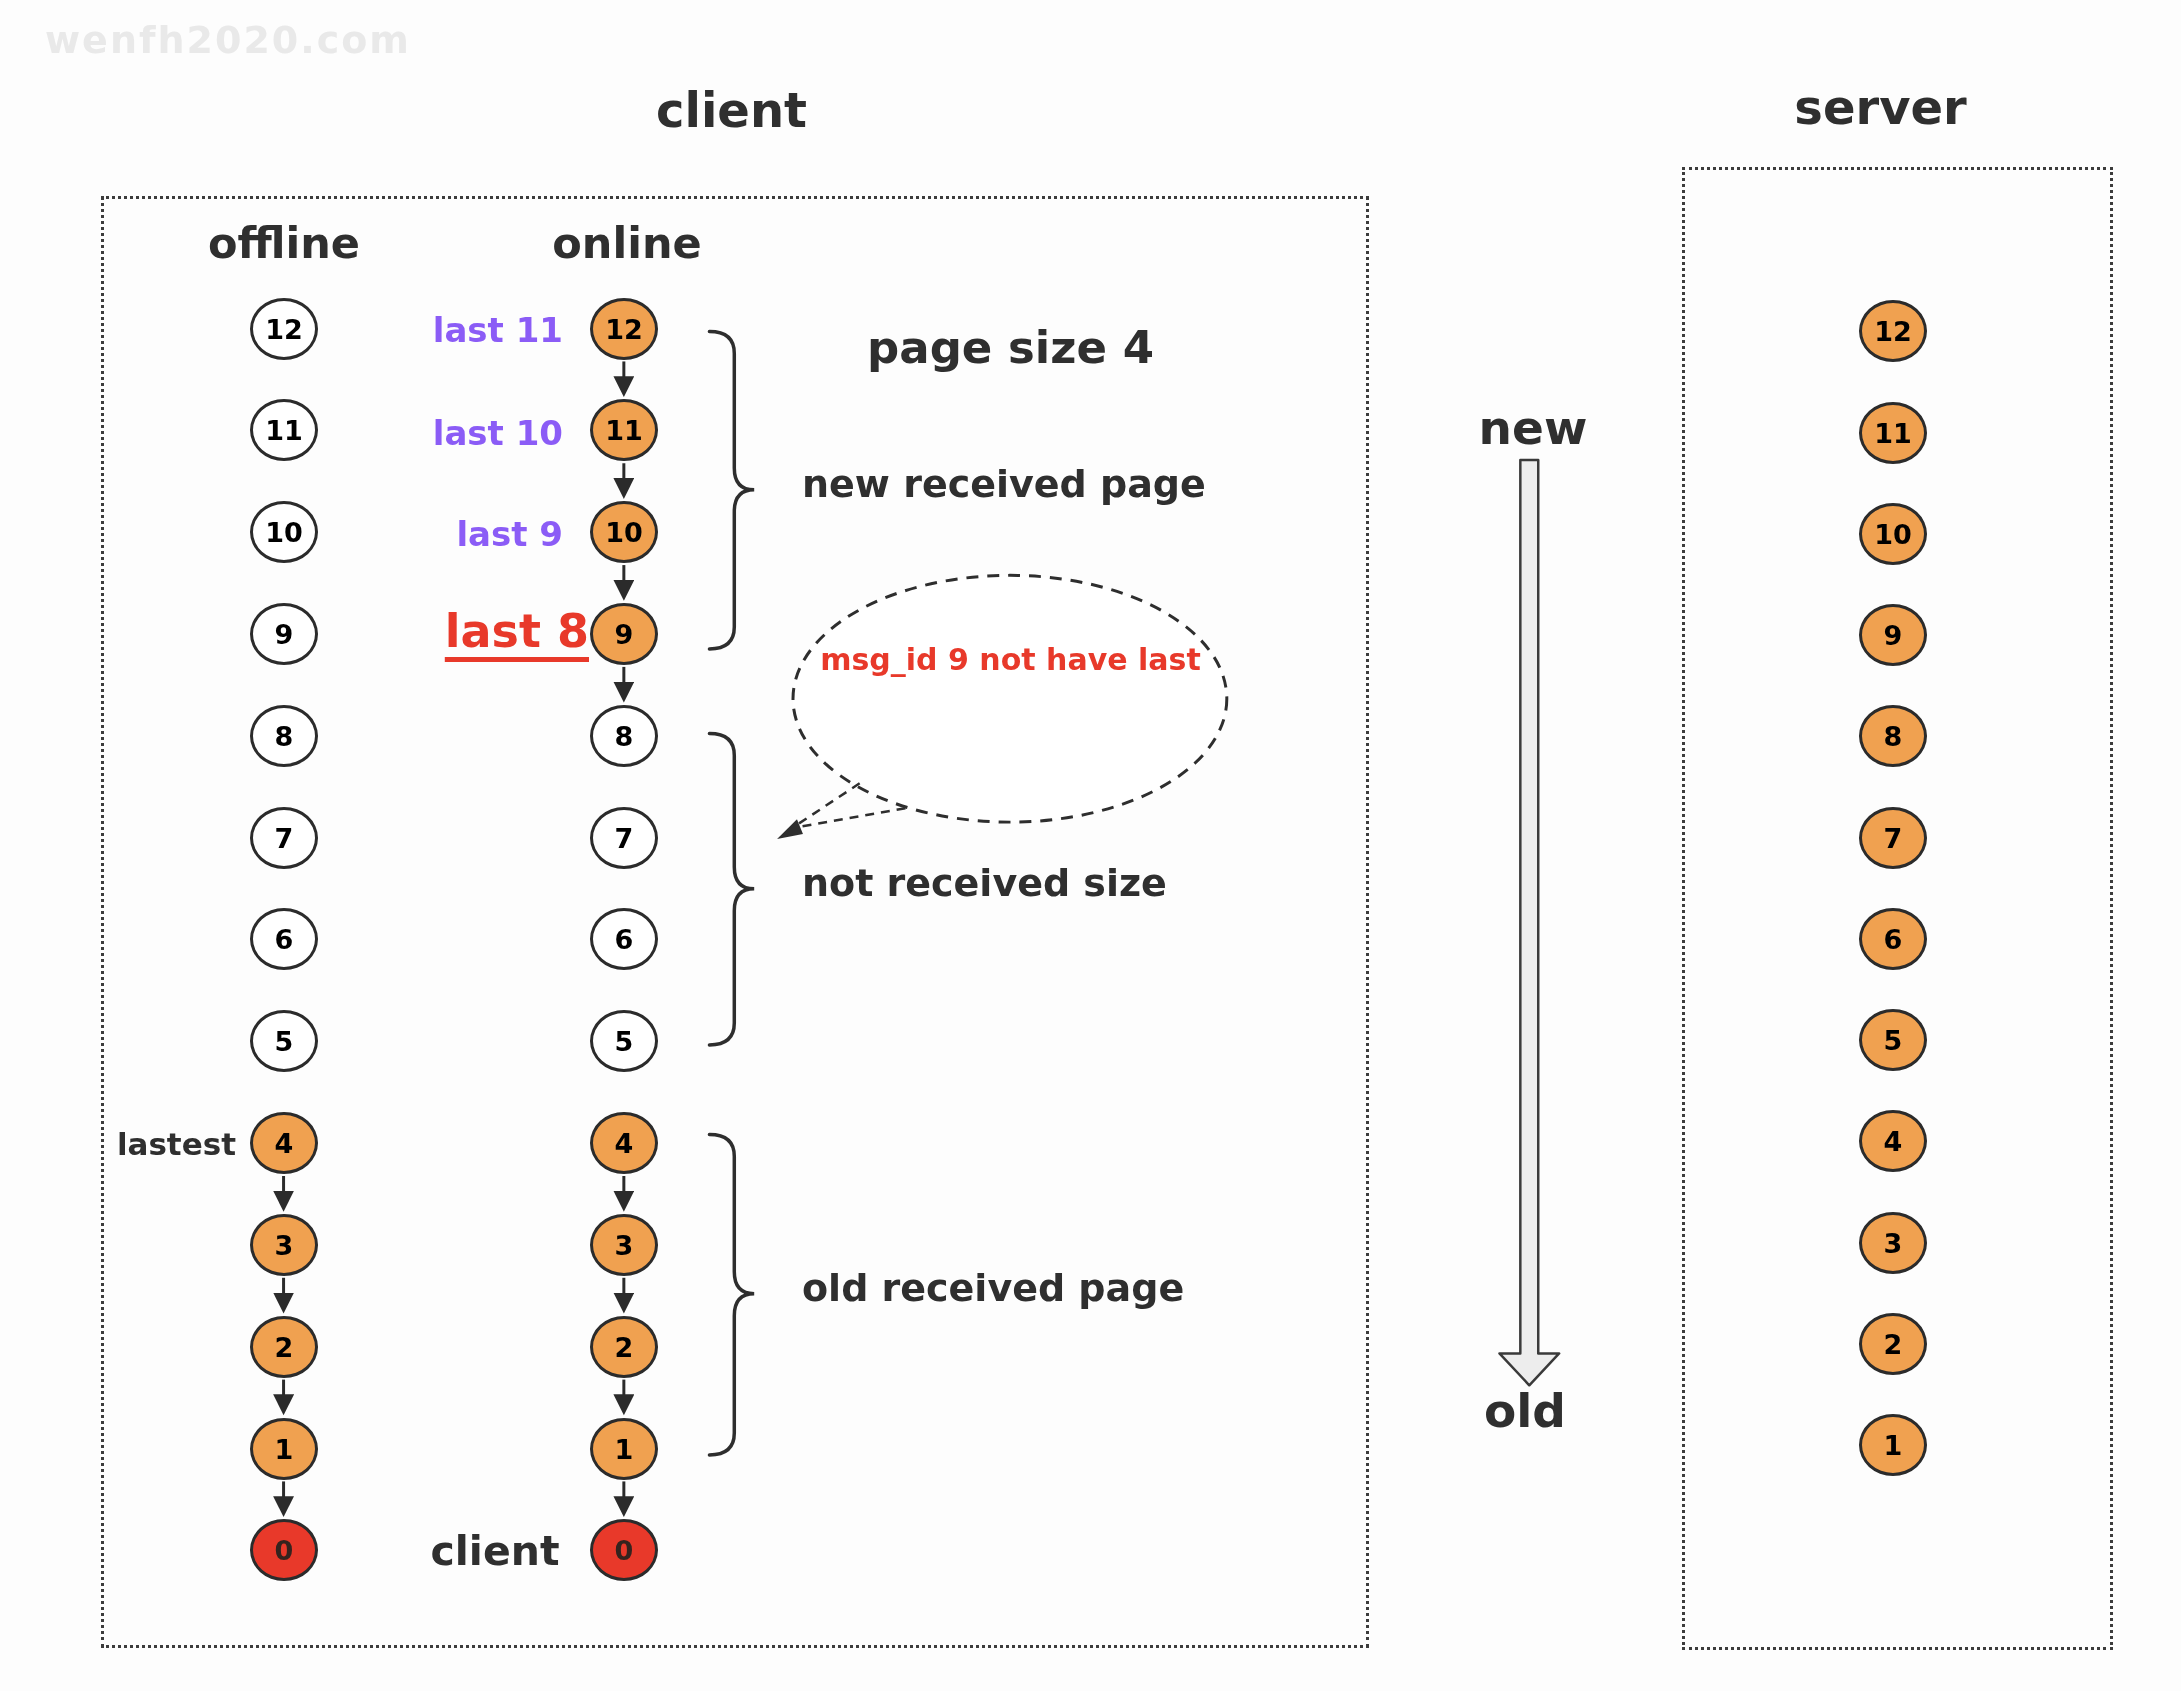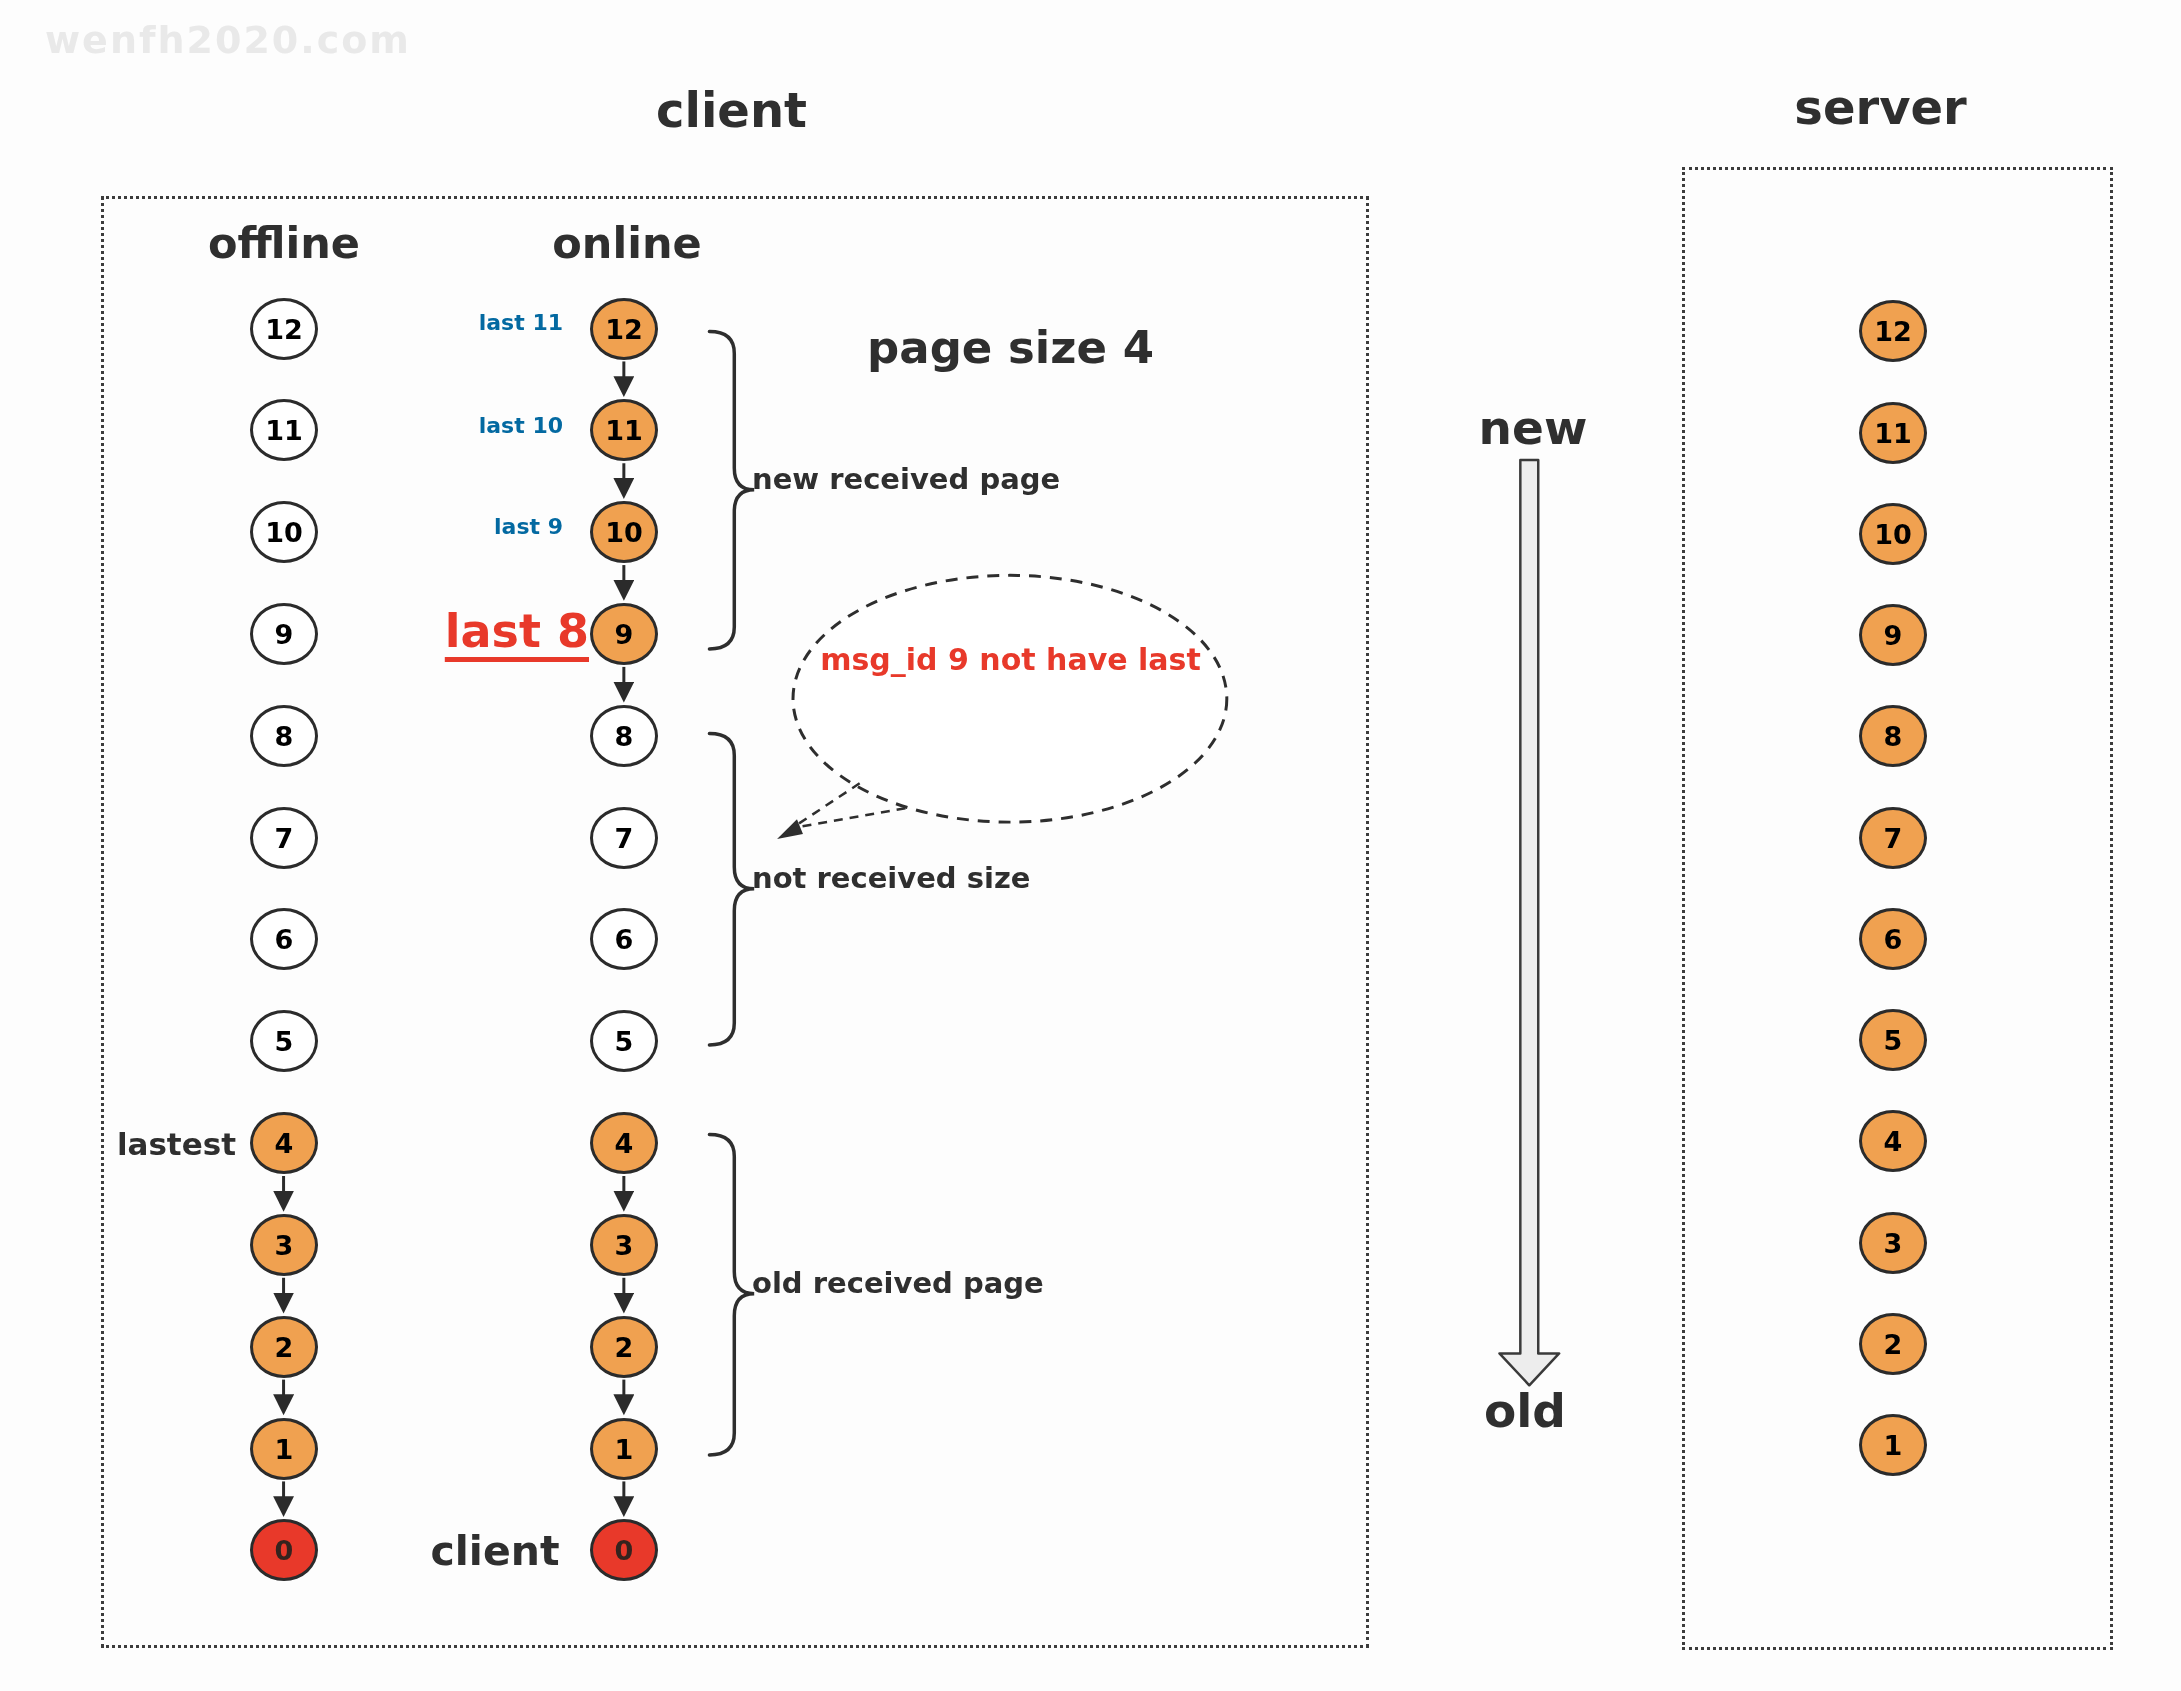--- a/index.html
+++ b/index.html
@@ -21,31 +21,31 @@
   }
   .title { font-size:48px; font-weight:700; text-align:center; }
   .client-title { left:580px; top:82px; width:303px; }
   .server-title { left:1729px; top:79px; width:303px; }
   .header { font-size:43px; font-weight:700; text-align:center; }
   .offline-header { left:182px; top:218px; width:204px; }
   .online-header  { left:525px; top:218px; width:204px; }
   .note.page-size { left:809px; top:321px; width:403px; text-align:center; font-size:45px; font-weight:700; }
   .last-label {
     position:absolute; left:394px; width:169px; text-align:right;
-    font-size:22px; font-weight:600; color:#0369a1; z-index:4; white-space:nowrap;
+    font-size:34px; font-weight:600; color:#8b5cf6; z-index:4; white-space:nowrap;
   }
   .last-11 { top:310px; } .last-10 { top:413px; } .last-9 { top:514px; }
   .last-8 {
     position:absolute; left:378px; width:211px; top:604px; text-align:right;
     font-size:46px; font-weight:700; color:#E8392A; z-index:4; white-space:nowrap;
     text-decoration:underline; text-decoration-thickness:5px; text-underline-offset:10px;
   }
   .lastest { left:85px; top:1126px; width:151px; text-align:right; font-size:31px; font-weight:700; }
   .ending  { left:393px; top:1527px; width:204px; text-align:center; font-size:41px; font-weight:700; }
-  .brace-label { left:752px; font-size:29px; font-weight:700; }
+  .brace-label { left:802px; font-size:38px; font-weight:700; }
   .brace-label.b1 { top:462px; } .brace-label.b2 { top:861px; } .brace-label.b3 { top:1266px; }
   .bubble-text {
     position:absolute; left:809px; top:638px; width:403px; z-index:4;
     text-align:center; font-size:30px; font-weight:700; color:#E8392A; line-height:43px;
   }
   .flow-label { font-size:47px; font-weight:700; text-align:center; }
   .flow-new { left:1431px; top:400px; width:204px; }
   .flow-old { left:1423px; top:1383px; width:204px; }
   #lines { position:absolute; left:0; top:0; z-index:2; }
   #lines .link { stroke:#2b2b2b; stroke-width:3; }

